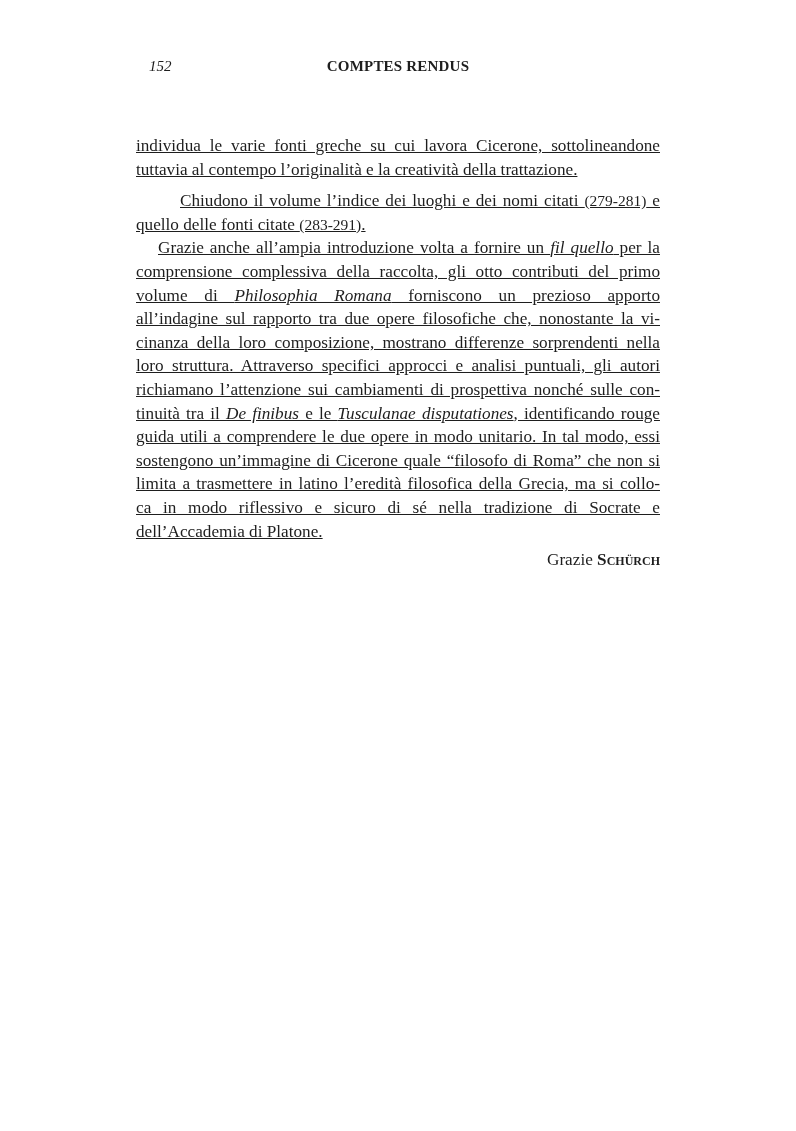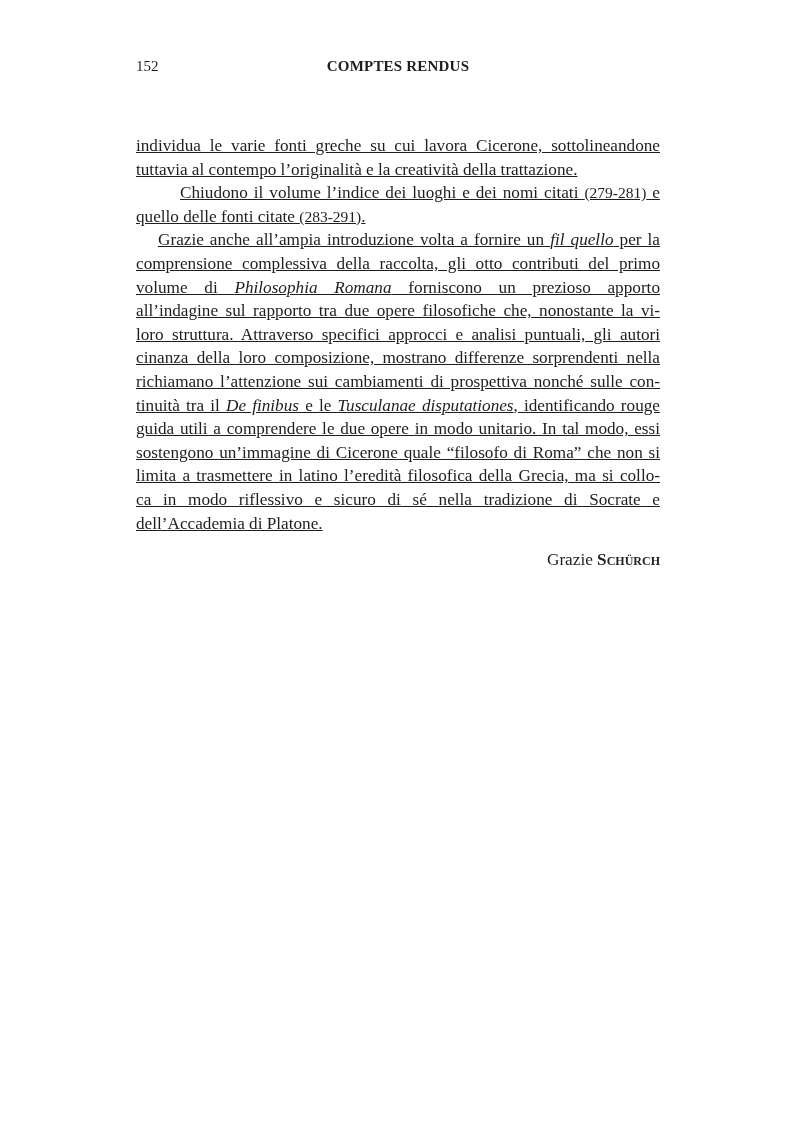--- a/index.html
+++ b/index.html
@@ -17,22 +17,23 @@
   .running-head {
     position: absolute;
     top: 58px;
     left: 136px;
     width: 524px;
     height: 20px;
     font-size: 15px;
   }
   .page-number {
     position: absolute;
-    left: 0;
+    left: 13px;
     top: 0;
+    font-style: italic;
   }
   .running-title {
     position: absolute;
     left: 0;
     right: 0;
     top: 0;
     text-align: center;
     letter-spacing: 0.2px;
     font-weight: bold;
   }
@@ -42,21 +43,21 @@
     left: 136px;
     width: 524px;
     font-size: 17.2px;
     line-height: 23.6px;
   }
   .para {
     margin: 0;
     text-align: justify;
     text-align-last: left;
   }
-  .para.indent { text-indent: 22px; }
+  .para.indent { text-indent: 22px; margin-top: 8px; }
   .line {
     display: block;
     text-align: justify;
     text-align-last: justify;
     white-space: nowrap;
     overflow: visible;
     text-decoration: underline;
   }
   .line.last {
     text-align-last: left;
@@ -85,22 +86,22 @@
   </p>
   <p class="para indent">
     <span class="line" style="padding-left:22px;"><span>Chiudono il volume l’indice dei luoghi e dei nomi citati </span><span class="num">(279-281)</span><span> e</span></span>
     <span class="line last" style="text-indent:0;"><span>quello delle fonti citate </span><span class="num">(283-291)</span><span>.</span></span>
   </p>
   <p class="para">
     <span class="line" style="padding-left:22px;"><span>Grazie anche all’ampia introduzione volta a fornire un </span><em>fil quello</em><span> per la</span></span>
     <span class="line">comprensione complessiva della raccolta, gli otto contributi del primo</span>
     <span class="line"><span>volume di </span><em>Philosophia Romana</em><span> forniscono un prezioso apporto</span></span>
     <span class="line">all’indagine sul rapporto tra due opere filosofiche che, nonostante la vi-</span>
+    <span class="line">cinanza della loro composizione, mostrano differenze sorprendenti nella</span>
     <span class="line">loro struttura. Attraverso specifici approcci e analisi puntuali, gli autori</span>
-    <span class="line">cinanza della loro composizione, mostrano differenze sorprendenti nella</span>
     <span class="line">richiamano l’attenzione sui cambiamenti di prospettiva nonché sulle con-</span>
     <span class="line"><span>tinuità tra il </span><em>De finibus</em><span> e le </span><em>Tusculanae disputationes</em><span>, identificando rouge</span></span>
     <span class="line">guida utili a comprendere le due opere in modo unitario. In tal modo, essi</span>
     <span class="line">sostengono un’immagine di Cicerone quale “filosofo di Roma” che non si</span>
     <span class="line">limita a trasmettere in latino l’eredità filosofica della Grecia, ma si collo-</span>
     <span class="line">ca in modo riflessivo e sicuro di sé nella tradizione di Socrate e</span>
     <span class="line last">dell’Accademia di Platone.</span>
   </p>
 </div>
 

